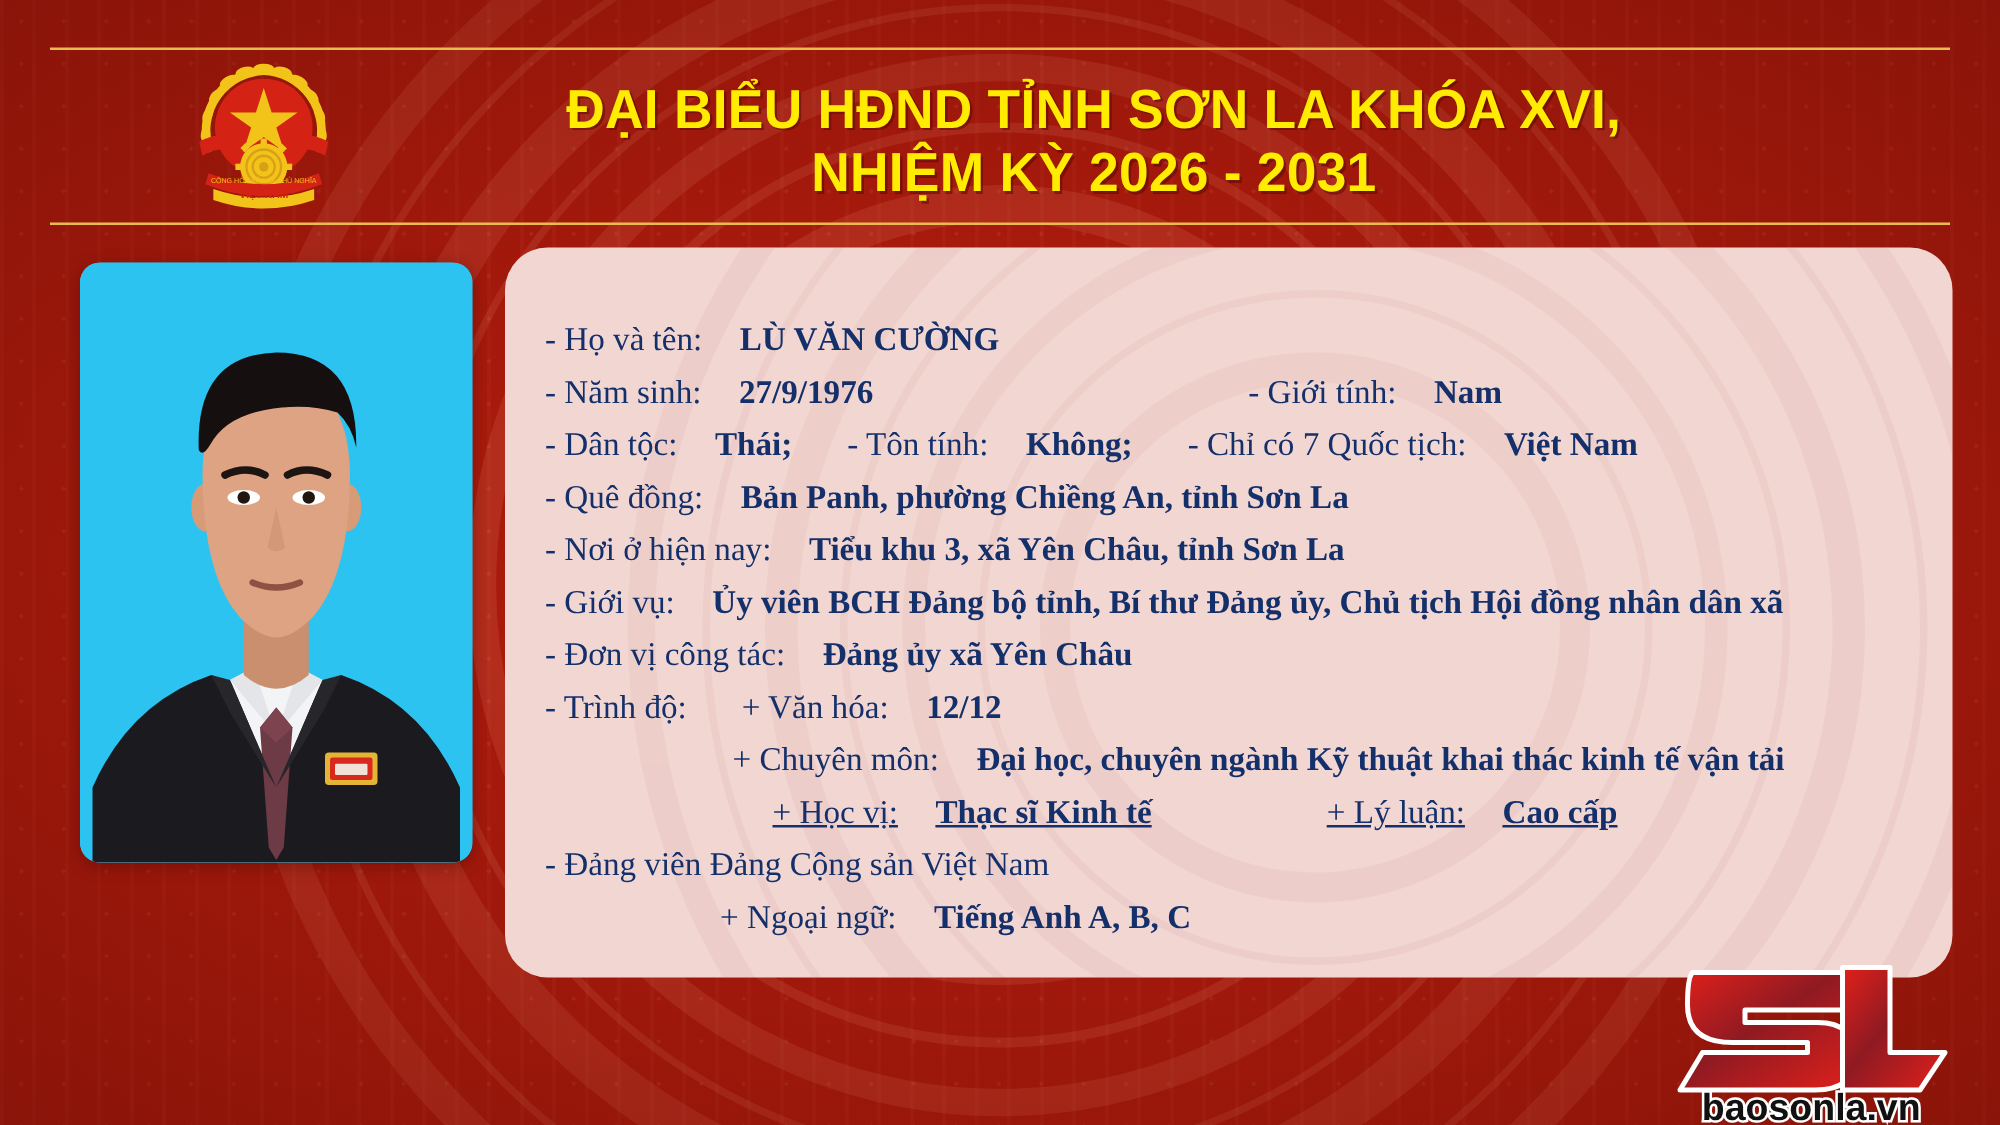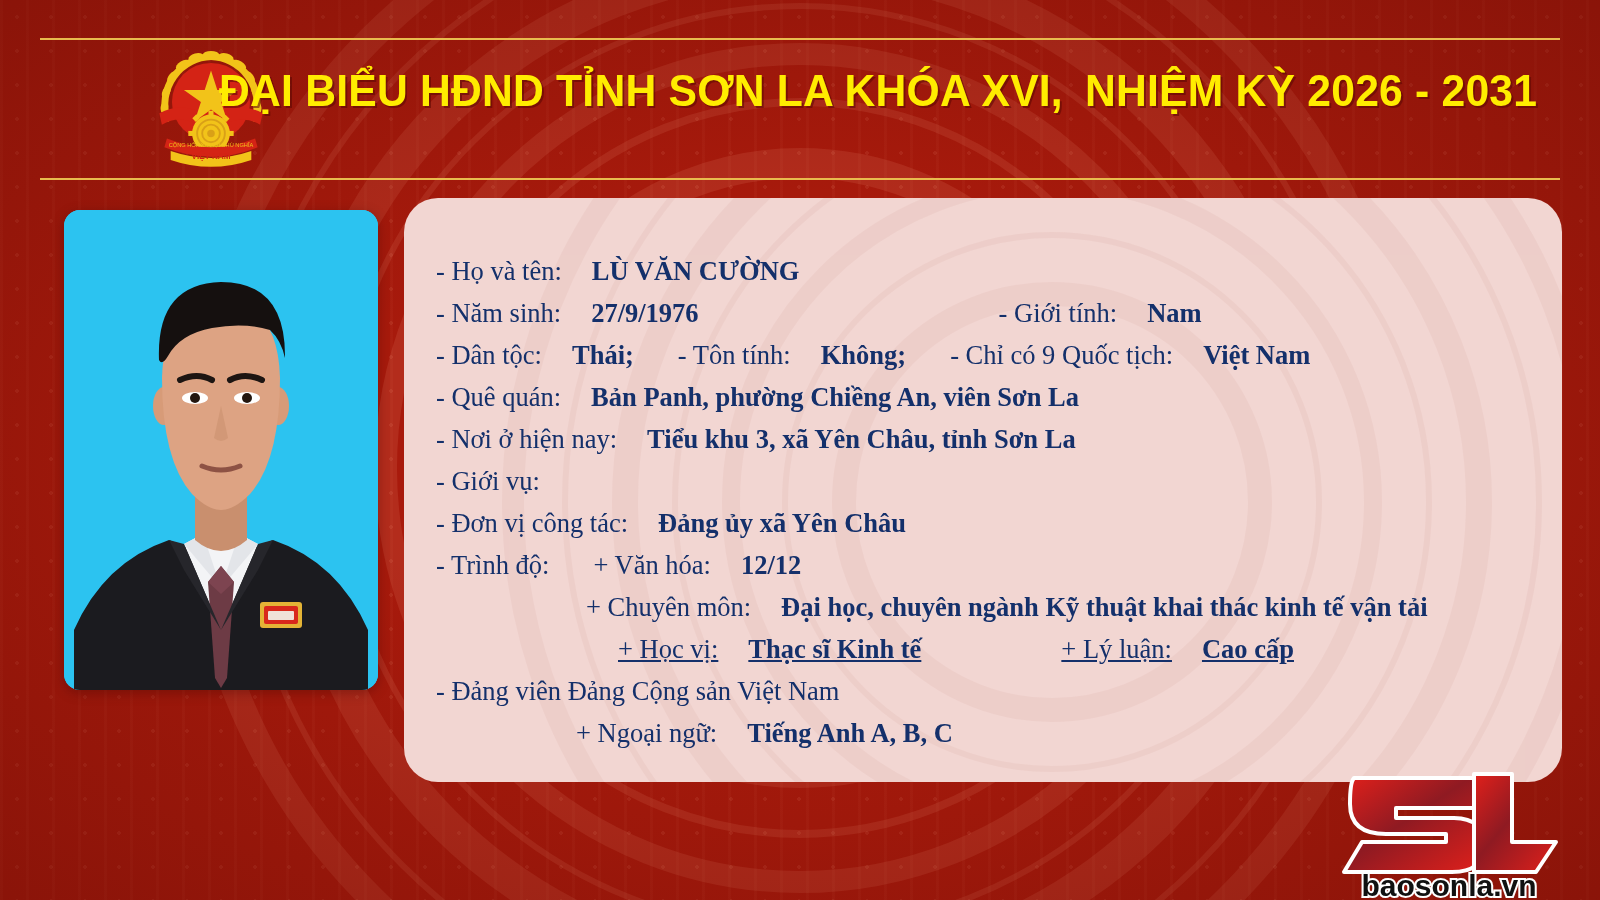--- a/index.html
+++ b/index.html
@@ -88,25 +88,25 @@
     left: 148px;
     top: 44px;
     width: 126px;
     height: 126px;
   }
   .emblem-wrap svg { width: 100%; height: 100%; display: block; }
 
   .title-block {
     position: absolute;
     left: 300px;
-    top: 28px;
+    top: 50px;
     width: 1150px;
     height: 126px;
     display: flex;
-    flex-direction: row;
+    flex-direction: column;
     align-items: center;
     justify-content: center;
     gap: 2px;
   }
   .title-line {
     font-family: "Liberation Sans", "DejaVu Sans", sans-serif;
     font-weight: bold;
     font-size: 44px;
     line-height: 1.12;
     letter-spacing: 0.2px;
@@ -359,40 +359,41 @@
 
       <div class="row">
         <span class="lbl">- Dân tộc:</span>
         <span class="gap-sm"></span>
         <span class="val">Thái;</span>
         <span class="gap-md"></span>
         <span class="lbl">- Tôn tính:</span>
         <span class="gap-sm"></span>
         <span class="val">Không;</span>
         <span class="gap-md"></span>
-        <span class="lbl">- Chỉ có 9 Quốc tịch:</span>
+        <span class="lbl">- Chỉ có 7 Quốc tịch:</span>
         <span class="gap-sm"></span>
         <span class="val">Việt Nam</span>
       </div>
 
       <div class="row">
-        <span class="lbl">- Quê quán:</span>
-        <span class="gap-sm"></span>
-        <span class="val">Bản Panh, phường Chiềng An, viên Sơn La</span>
+        <span class="lbl">- Quê đồng:</span>
+        <span class="gap-sm"></span>
+        <span class="val">Bản Panh, phường Chiềng An, tỉnh Sơn La</span>
       </div>
 
       <div class="row">
         <span class="lbl">- Nơi ở hiện nay:</span>
         <span class="gap-sm"></span>
         <span class="val">Tiểu khu 3, xã Yên Châu, tỉnh Sơn La</span>
       </div>
 
       <div class="row">
         <span class="lbl">- Giới vụ:</span>
         <span class="gap-sm"></span>
+        <span class="val">Ủy viên BCH Đảng bộ tỉnh, Bí thư Đảng ủy, Chủ tịch Hội đồng nhân dân xã</span>
       </div>
 
       <div class="row">
         <span class="lbl">- Đơn vị công tác:</span>
         <span class="gap-sm"></span>
         <span class="val">Đảng ủy xã Yên Châu</span>
       </div>
 
       <div class="row">
         <span class="lbl">- Trình độ:</span>

